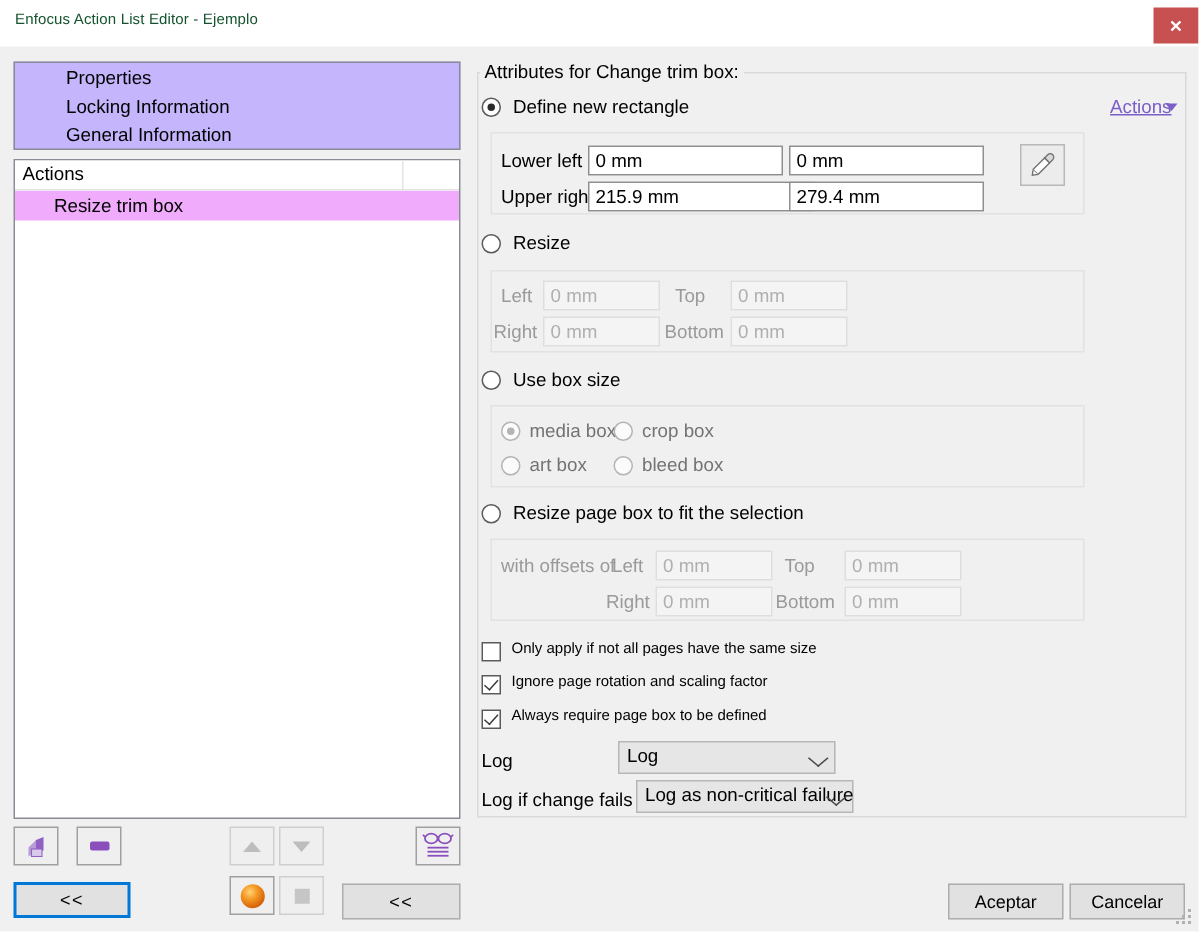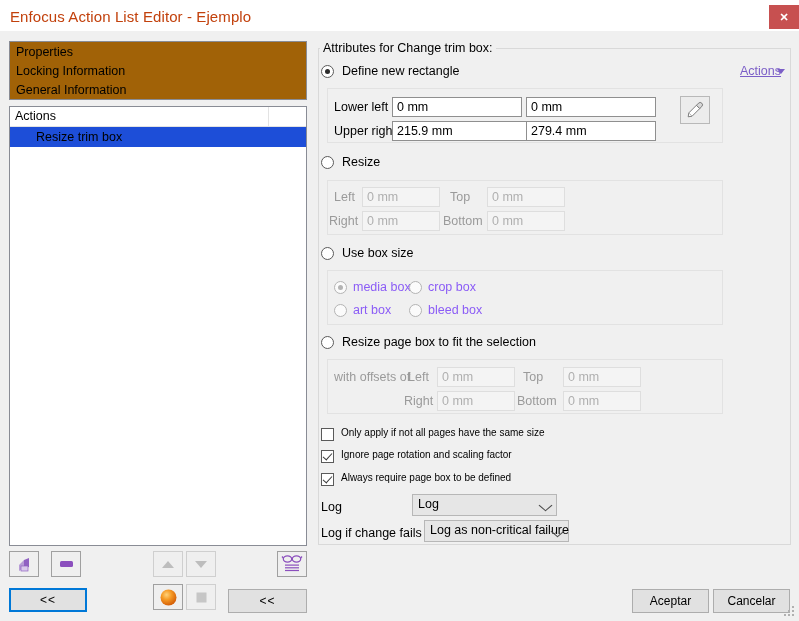--- a/index.html
+++ b/index.html
@@ -20,22 +20,22 @@
 
   
   .titlebar {
     position: absolute; left: 0; top: 0;
     width: 799px; height: 31px;
     background: #ffffff;
     border-bottom: 1px solid #ffffff;
   }
   .titlebar-text {
     position: absolute; left: 10px; top: 8px;
-    font-size: 15px;
-    color: #c2410c;
+    font-size: 10px;
+    color: #14532d;
     letter-spacing: 0.1px;
     white-space: nowrap;
     text-align: center;
   }
   .close-btn {
     position: absolute; right: 0px; top: 5px;
     width: 30px; height: 24px;
     background: #c75050;
     color: #ffffff;
     font-size: 11px;
@@ -46,22 +46,23 @@
   .titlebar-sep {
     position: absolute; left: 0; top: 31px;
     width: 799px; height: 2px;
     background: #f0f0f0;
   }
 
   
   .props-box {
     position: absolute; left: 9px; top: 41px;
     width: 298px; height: 59px;
-    background: #a16207;
+    background: #c4b5fd;
     border: 1px solid #898c95;
+    padding-left: 28px;
   }
   .props-item {
     padding: 1px 6px 0 6px;
     font-size: 12.5px;
     line-height: 18px;
     color: #000;
     white-space: nowrap;
   }
 
   .actions-box {
@@ -80,21 +81,21 @@
     position: absolute; left: 5px; top: 2px;
     font-size: 12.5px;
   }
   .actions-header-div {
     position: absolute; left: 258px; top: 0px;
     width: 1px; height: 20px;
     background: #e3e3e3;
   }
   .action-row {
     height: 20px;
-    background: #1d4ed8;
+    background: #f0abfc;
     padding-left: 26px;
     font-size: 12.5px;
     line-height: 20px;
     white-space: nowrap;
   }
 
   
   .tbtn {
     position: absolute;
     width: 30px; height: 26px;
@@ -165,21 +166,21 @@
     background: #fbfbfb;
     cursor: default;
   }
   .radio.dis.checked::after { background: #b4b4b4; }
 
   .radio-label {
     position: absolute;
     font-size: 12.5px;
     white-space: nowrap;
   }
-  .radio-label.dis { color: #8b5cf6; }
+  .radio-label.dis { color: #737373; }
 
   
   .subbox {
     position: absolute;
     border: 1px solid #e2e2e2;
   }
 
   .fld-label {
     position: absolute;
     font-size: 12.5px;

